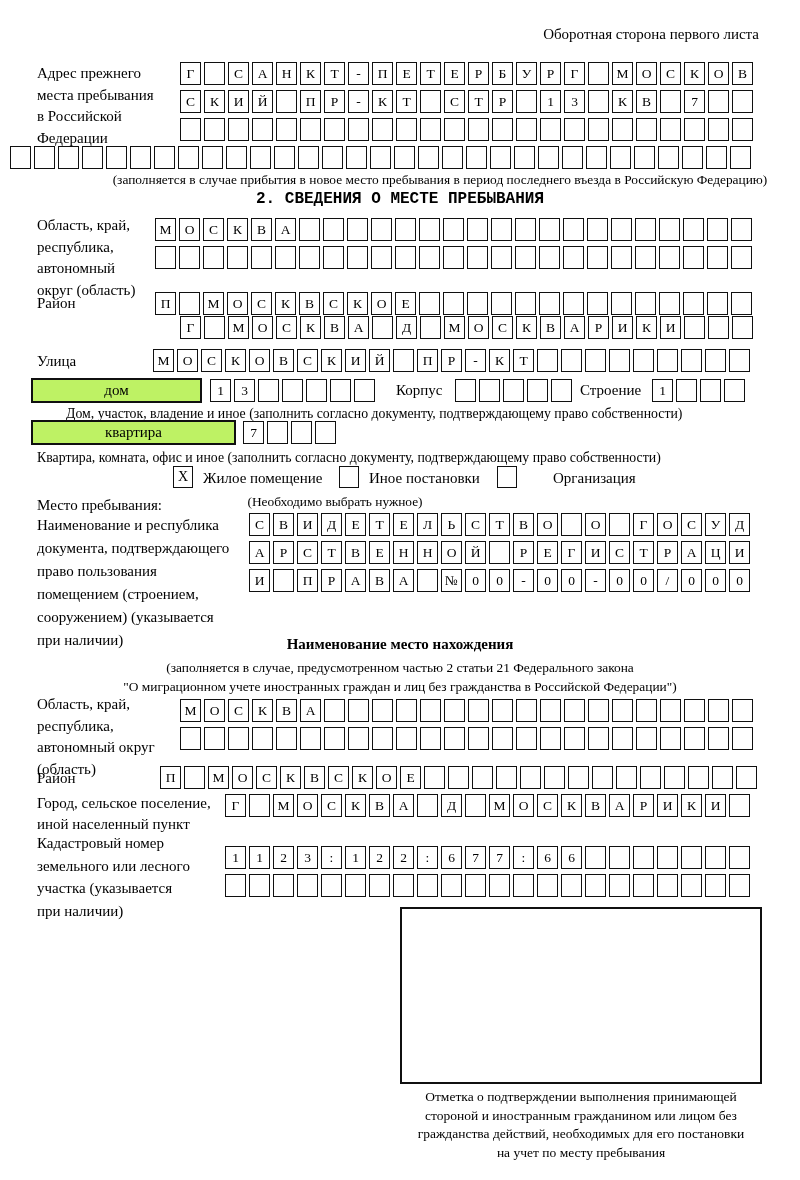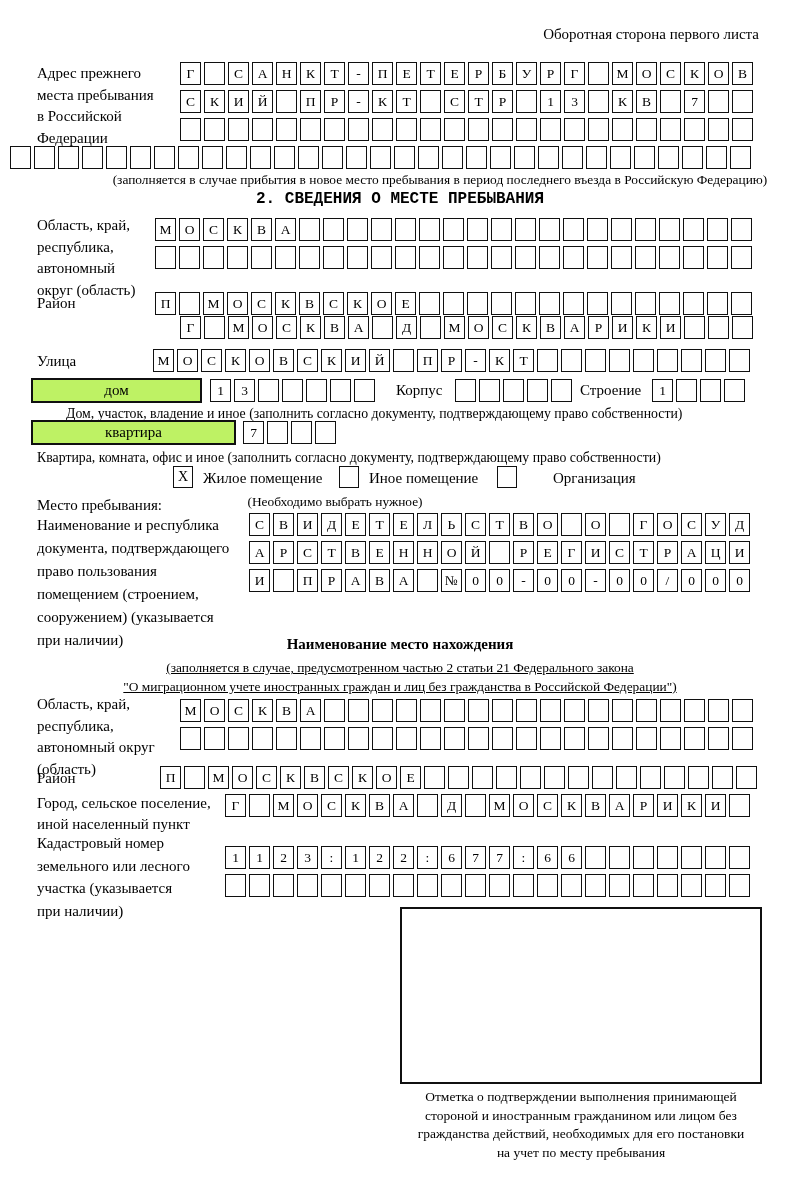--- a/index.html
+++ b/index.html
@@ -334,21 +334,21 @@
       <span class="cell"></span>
       <span class="cell"></span>
       <span class="cell"></span>
     </div>
   <div class="txt small" style="top:449px; left:37px; font-size:13.8px;">Квартира, комната, офис и иное (заполнить согласно документу, подтверждающему право собственности)</div>
 
   <div class="txt" style="top:468px; left:37px;margin-top:27px;">Место пребывания:</div>
   <div class="chk" style="top:466px; left:173px;">X</div>
   <div class="txt" style="top:468px; left:203px;">Жилое помещение</div>
   <div class="chk" style="top:466px; left:339px;"></div>
-  <div class="txt" style="top:468px; left:369px;">Иное помещение</div>
+  <div class="txt" style="top:468px; left:369px;">Иное постановки</div>
   <div class="chk" style="top:466px; left:497px;"></div>
   <div class="txt" style="top:468px; left:553px;">Организация</div>
   <div class="txt small" style="top:493px; left:35px; width:600px; text-align:center;">(Необходимо выбрать нужное)</div>
 
   <div class="txt pre" style="top:514px; left:37px; line-height:23px;">Наименование и республика
 документа, подтверждающего
 право пользования
 помещением (строением,
 сооружением) (указывается
 при наличии)</div>
@@ -416,21 +416,21 @@
       <span class="cell">-</span>
       <span class="cell">0</span>
       <span class="cell">0</span>
       <span class="cell">/</span>
       <span class="cell">0</span>
       <span class="cell">0</span>
       <span class="cell">0</span>
     </div>
 
   <div class="txt b center" style="top:634px;">Наименование место нахождения</div>
-  <div class="txt small center pre" style="top:658px; line-height:19px;text-decoration:underline;">(заполняется в случае, предусмотренном частью 2 статьи 21 Федерального закона
+  <div class="txt small center pre" style="top:658px; line-height:19px;">(заполняется в случае, предусмотренном частью 2 статьи 21 Федерального закона
 "О миграционном учете иностранных граждан и лиц без гражданства в Российской Федерации")</div>
 
   <div class="txt pre" style="top:694px; left:37px;">Область, край,
 республика,
 автономный округ
 (область)</div>
   <div class="cellrow" style="top:699px; left:180px;">
       <span class="cell">М</span>
       <span class="cell">О</span>
       <span class="cell">С</span>

